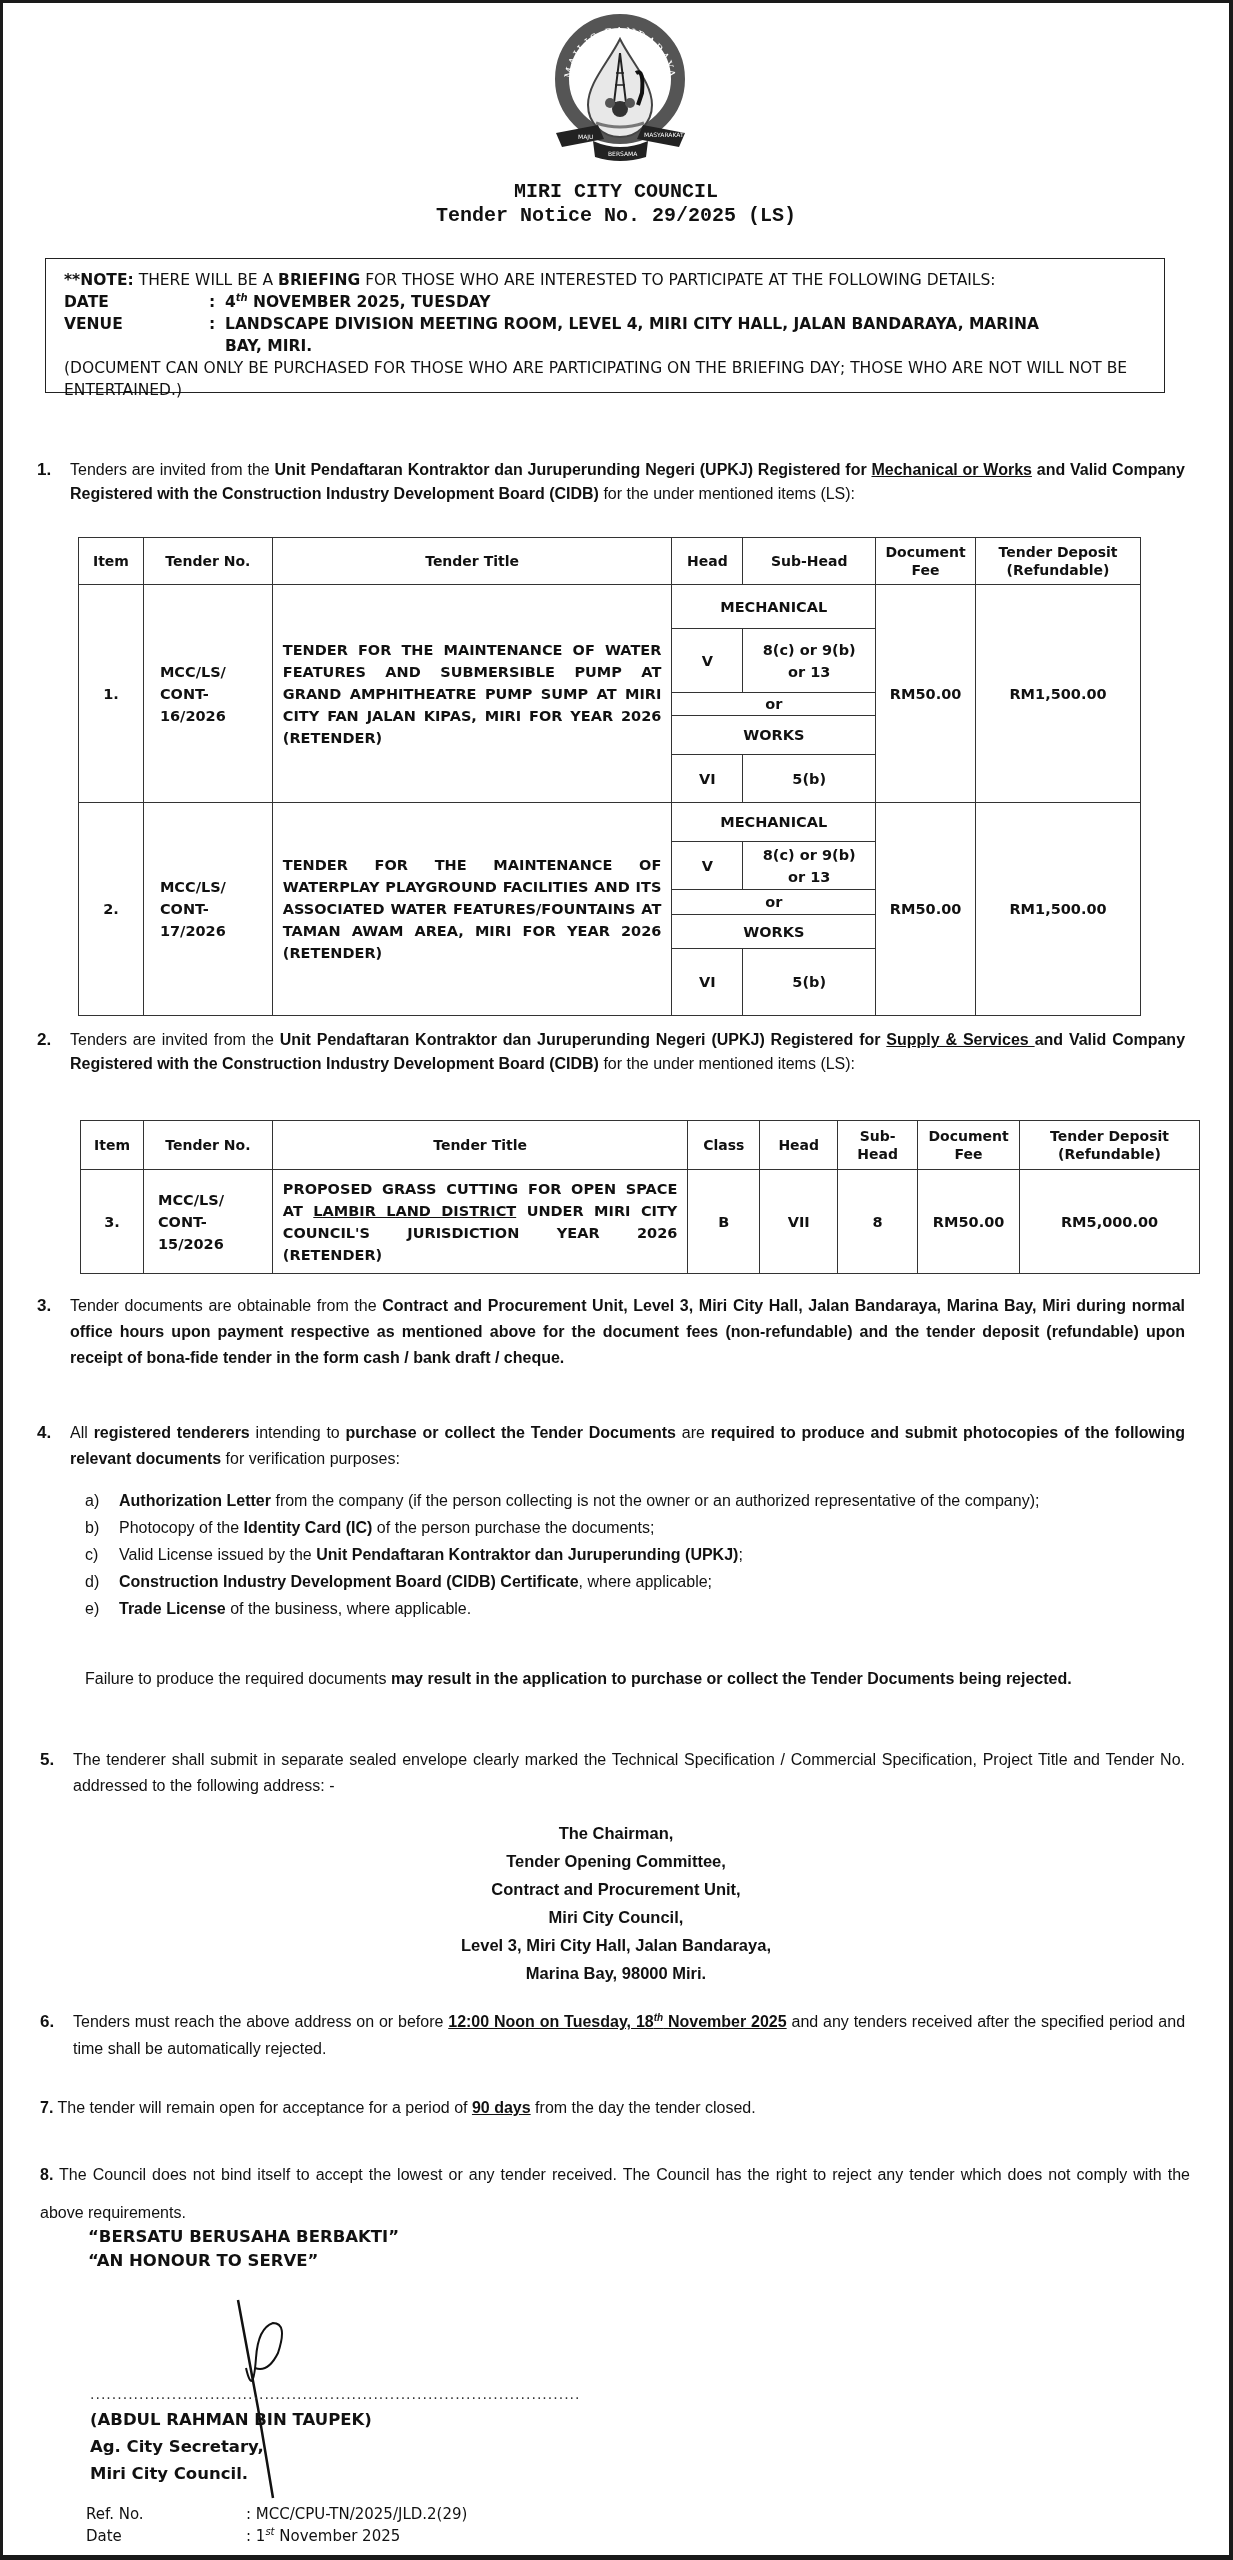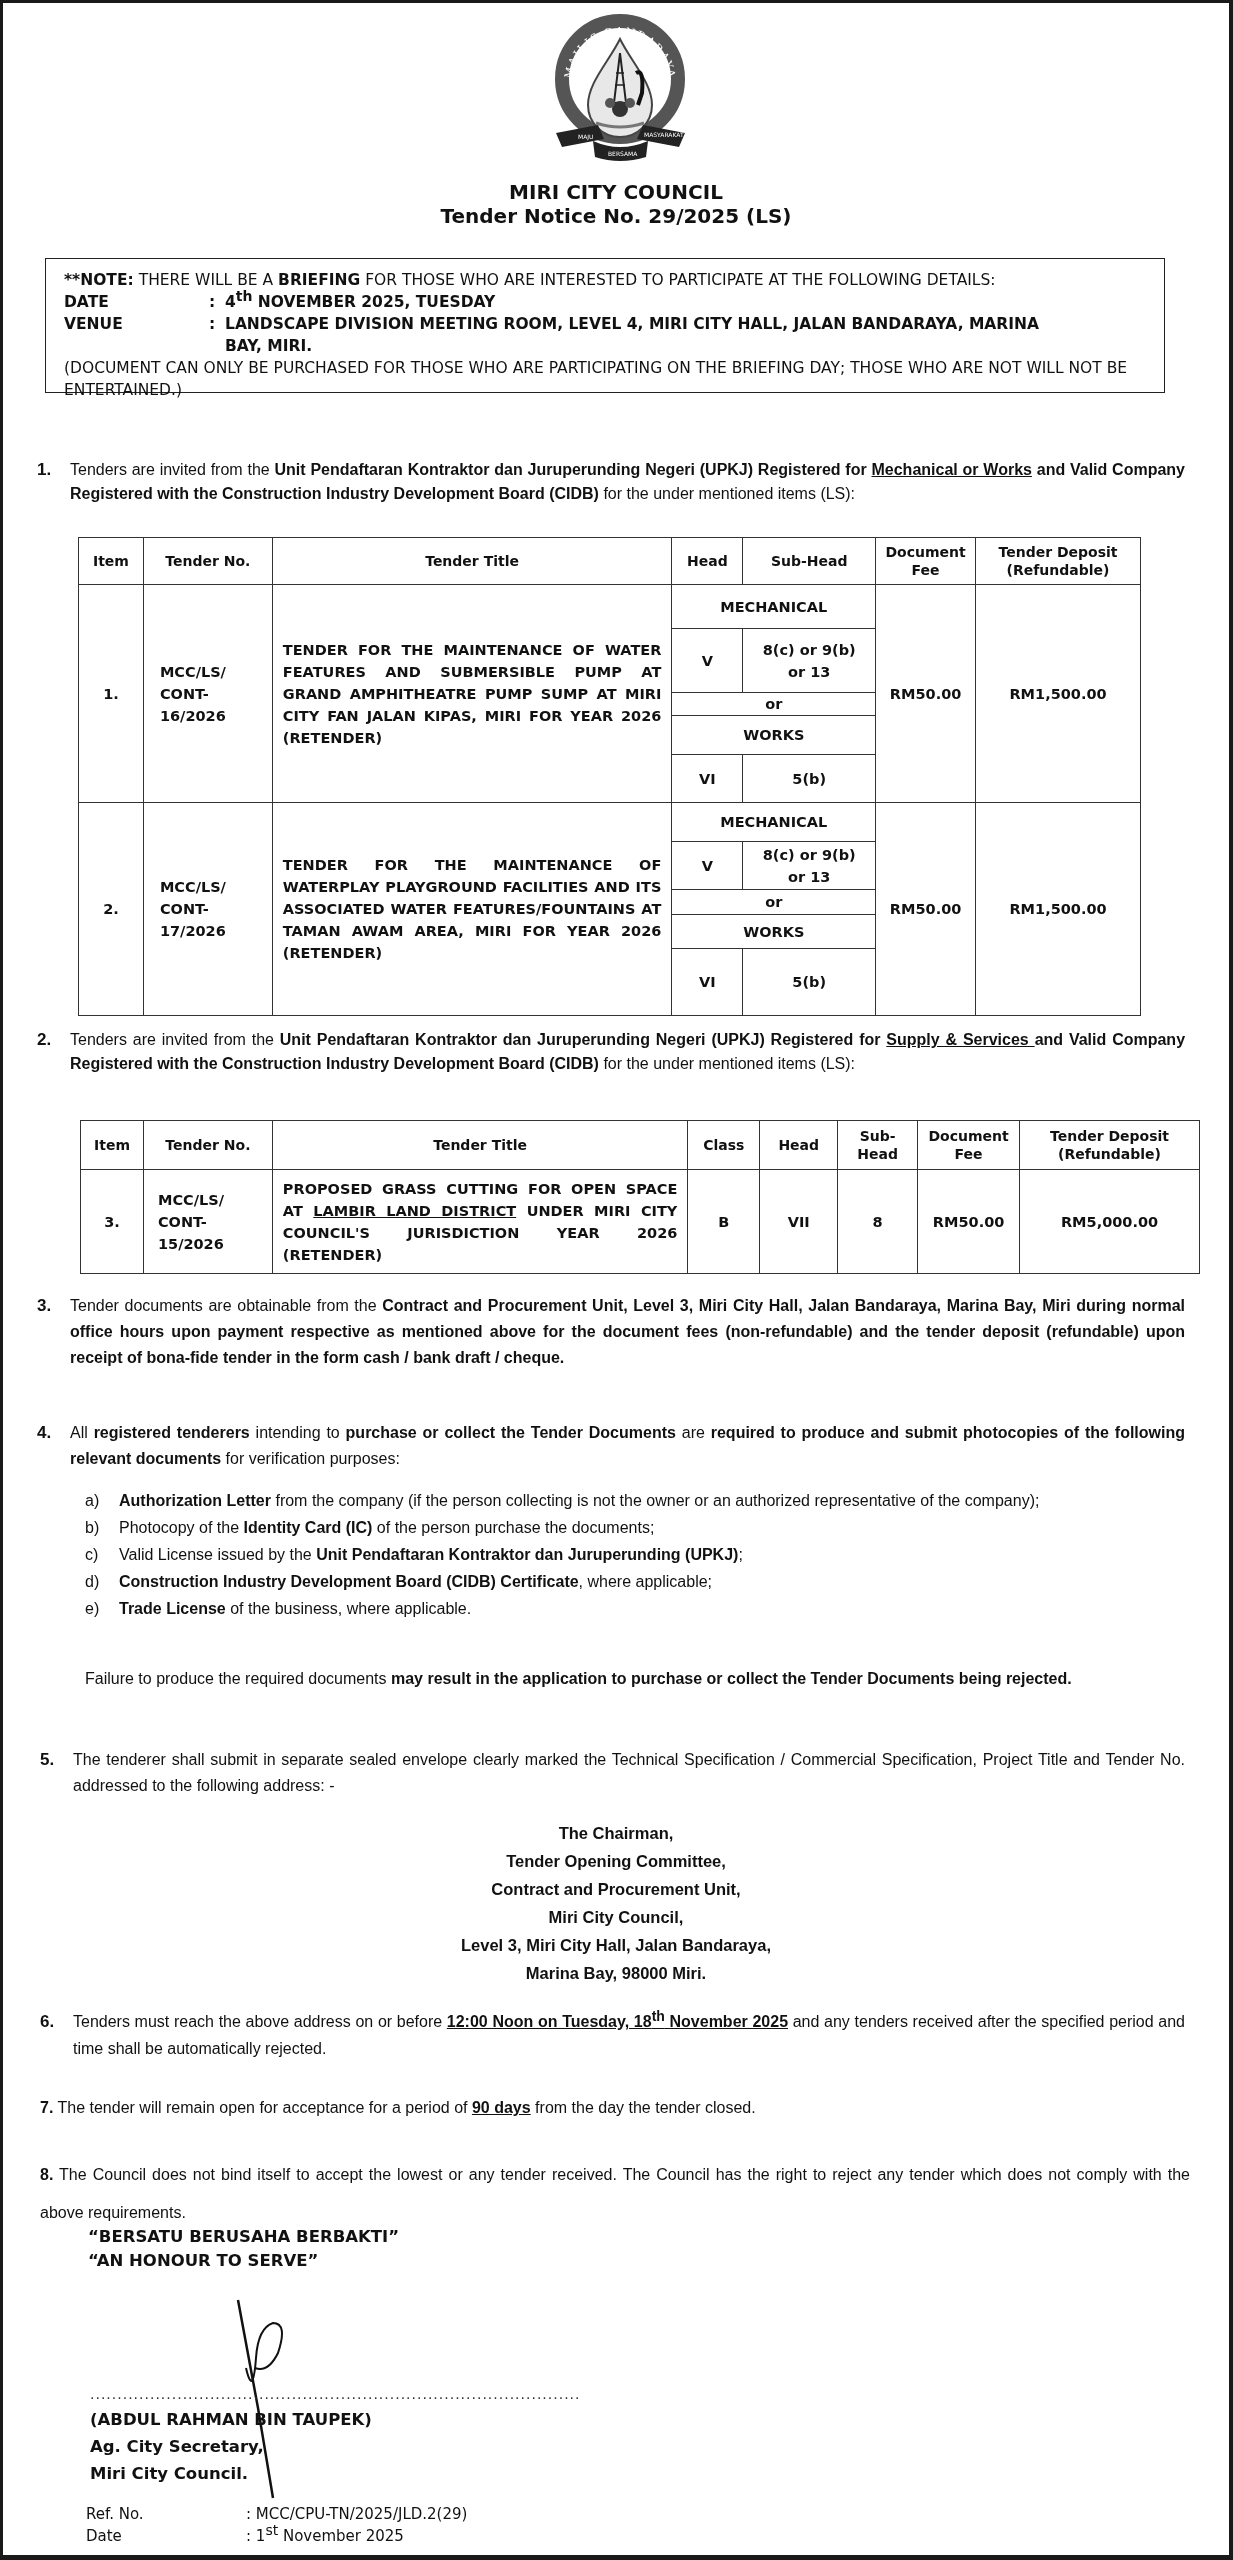--- a/index.html
+++ b/index.html
@@ -6,21 +6,21 @@
   body { width:1233px; height:2560px; background:#1a1a1a; position:relative; overflow:hidden;
          font-family:"DejaVu Sans", sans-serif; color:#111; }
   .page { position:absolute; left:3px; top:3px; width:1226px; height:2552px; background:#fff; }
   .abs { position:absolute; }
   b, .b { font-weight:bold; }
   u { text-decoration:underline;margin-top:8px; }
 
   
   .logo { left:545px; top:10px; width:145px; height:150px; }
 
-  .title { left:0; width:1226px; text-align:center; font-weight:bold; font-size:20px; line-height:24px; }
+  .title { left:0; width:1226px; text-align:center; font-weight:bold; font-size:20px; line-height:24px;font-family:Liberation Mono, monospace; }
 
   
   .note { left:42px; top:255px; width:1120px; height:135px; border:1.5px solid #222; box-sizing:border-box;
           padding:10px 18px; font-size:15.5px; line-height:22px; }
   .note .row { display:flex; }
   .note .lbl { width:145px; font-weight:bold; }
   .note .val { font-weight:bold; flex:1; }
   .note .val .colon { display:inline-block; width:16px; }
   .note .indent { padding-left:16px; }
 
@@ -35,21 +35,21 @@
 
   .sublist { font-size:16px; line-height:27px; font-family:"Liberation Sans", sans-serif; }
   .sublist .li { position:relative; padding-left:34px; }
   .sublist .li .m { position:absolute; left:0; }
 
   .addr { left:0; width:1226px; text-align:center; font-weight:bold; font-size:16.5px; line-height:28px;
           font-family:"Liberation Sans", sans-serif; }
 
   .sig { font-size:16.5px; line-height:24px; font-weight:bold; }
   .ref { font-size:15px; line-height:22px; }
-  sup { font-size:14px; line-height:0; }
+  sup { font-size:10px; line-height:0;font-style:italic; }
 </style>
 </head>
 <body>
 
 <div class="page">
 
   <div class="abs logo">
     <svg width="145" height="150" viewBox="0 0 145 150">
       <circle cx="72" cy="66" r="58" fill="#fff" stroke="#555" stroke-width="14"></circle>
       <path id="arc" d="M 24 70 A 48 48 0 0 1 120 70" fill="none"></path>

